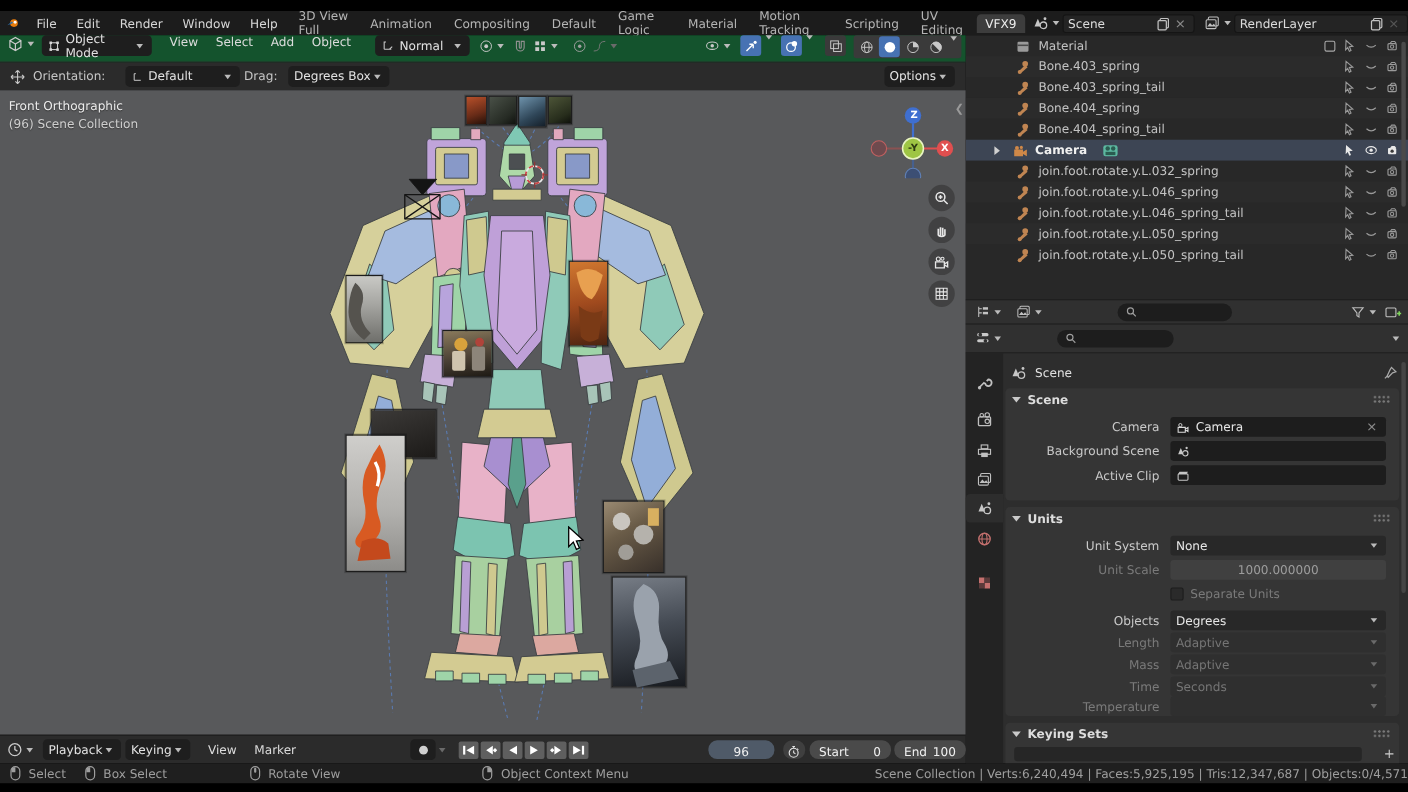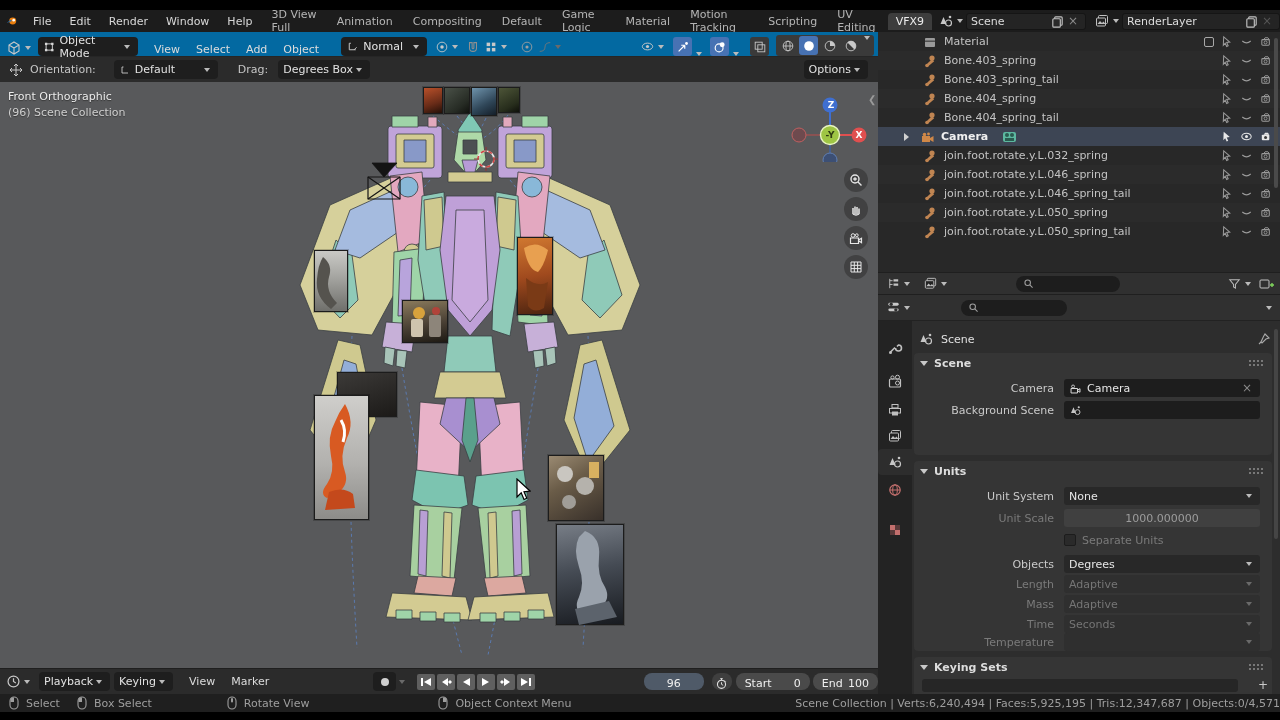--- a/index.html
+++ b/index.html
@@ -10,21 +10,21 @@
   
   #topbar{top:10px;left:0;width:1280px;height:22px;background:#1c1c1c;display:flex;align-items:center;}
   .tmenu{color:#d8d8d8;padding:0 9px;cursor:default;}
   .wstab{color:#b5b5b5;padding:2px 8px;margin:0 2px;border-radius:4px 4px 0 0;}
   .wstab.active{color:#ededed;background:#3d3d3d;}
   .idfield{height:17px;background:#242424;border:1px solid #151515;border-radius:3px;display:flex;align-items:center;padding:0 4px;color:#dcdcdc;}
   .chev{width:0;height:0;border-left:3.5px solid transparent;border-right:3.5px solid transparent;border-top:4px solid #bbb;display:inline-block;margin:0 3px;}
   .chev.dim{border-top-color:#6a6a6a;}
   .xg{color:#8a8a8a;font-size:12px;padding:0 3px;}
   
-  #vhdr{top:32px;left:0;width:878px;height:25px;background:#0369a1;display:flex;align-items:flex-end;border-bottom:1px solid #262626;}
+  #vhdr{top:32px;left:0;width:878px;height:25px;background:#14532d;display:flex;align-items:flex-start;border-bottom:1px solid #262626;}
   #thdr{top:57px;left:0;width:878px;height:25px;background:#2b2b2b;display:flex;align-items:center;}
   .hmenu{color:#dcdcdc;padding:0 8px;}
   .pill{height:19px;background:#1e1e1e;border-radius:4px;display:flex;align-items:center;padding:0 5px;color:#e2e2e2;}
   .icobtn{height:19px;min-width:19px;border-radius:3px;display:flex;align-items:center;justify-content:center;margin:0 1px;color:#c9c9c9;}
   .icobtn.on{background:#4772b3;color:#fff;}
   .icobtn.grp{background:#3a3a3a;}
   .lbl{color:#c6c6c6;}
   
   #viewport{top:82px;left:0;width:878px;height:586px;background:#58595b;overflow:hidden;}
   .ovl1{color:#ececec;text-shadow:0 1px 1px #333;}
@@ -370,21 +370,21 @@
       </svg>
     <span class="lbl">Orientation:</span>
     <span class="pill" style="margin-left:18px;width:104px">
       <svg width="12" height="12" viewBox="0 0 16 16">
           <path d="M4 12 V4 h2 M4 12 h8" stroke="#c9c9c9" fill="none" stroke-width="1.2"></path>
         </svg>
       <span style="margin-left:4px">Default</span>
         <span class="spacer"></span>
         <span class="chev"></span>
     </span>
-    <span class="lbl" style="margin-left:20px">Drag:</span>
+    <span class="lbl" style="margin-left:4px">Drag:</span>
     <span class="pill" style="margin-left:10px">
       <span>Degrees Box</span>
         <span class="chev"></span>
     </span>
     <span class="spacer"></span>
     <span class="pill" style="margin-right:10px">
       <span>Options</span>
         <span class="chev"></span>
     </span>
   </div>
@@ -841,20 +841,28 @@
           <span style="margin-left:5px">Camera</span>
           <span class="spacer"></span>
             <span class="xg">×</span>
         </span>
       </div>
       <div class="prow" style="top:48px;left:0;width:100%">
         <span class="plabel">Background Scene</span>
         <span class="field f-id">
             <svg width="13" height="13" viewBox="0 0 16 16">
               <use href="#s-scene"></use>
+            </svg>
+          </span>
+      </div>
+      <div class="prow" style="top:70px;left:0;width:100%">
+        <span class="plabel">Active Clip</span>
+        <span class="field f-id">
+            <svg width="13" height="13" viewBox="0 0 16 16">
+              <use href="#s-clip"></use>
             </svg>
           </span>
       </div>
     </div>
 
     <div class="panel" style="top:140px;height:190px">
       <div class="phead">
           <span class="tri"></span>
           <span>Units</span>
           <span class="dots"></span>

